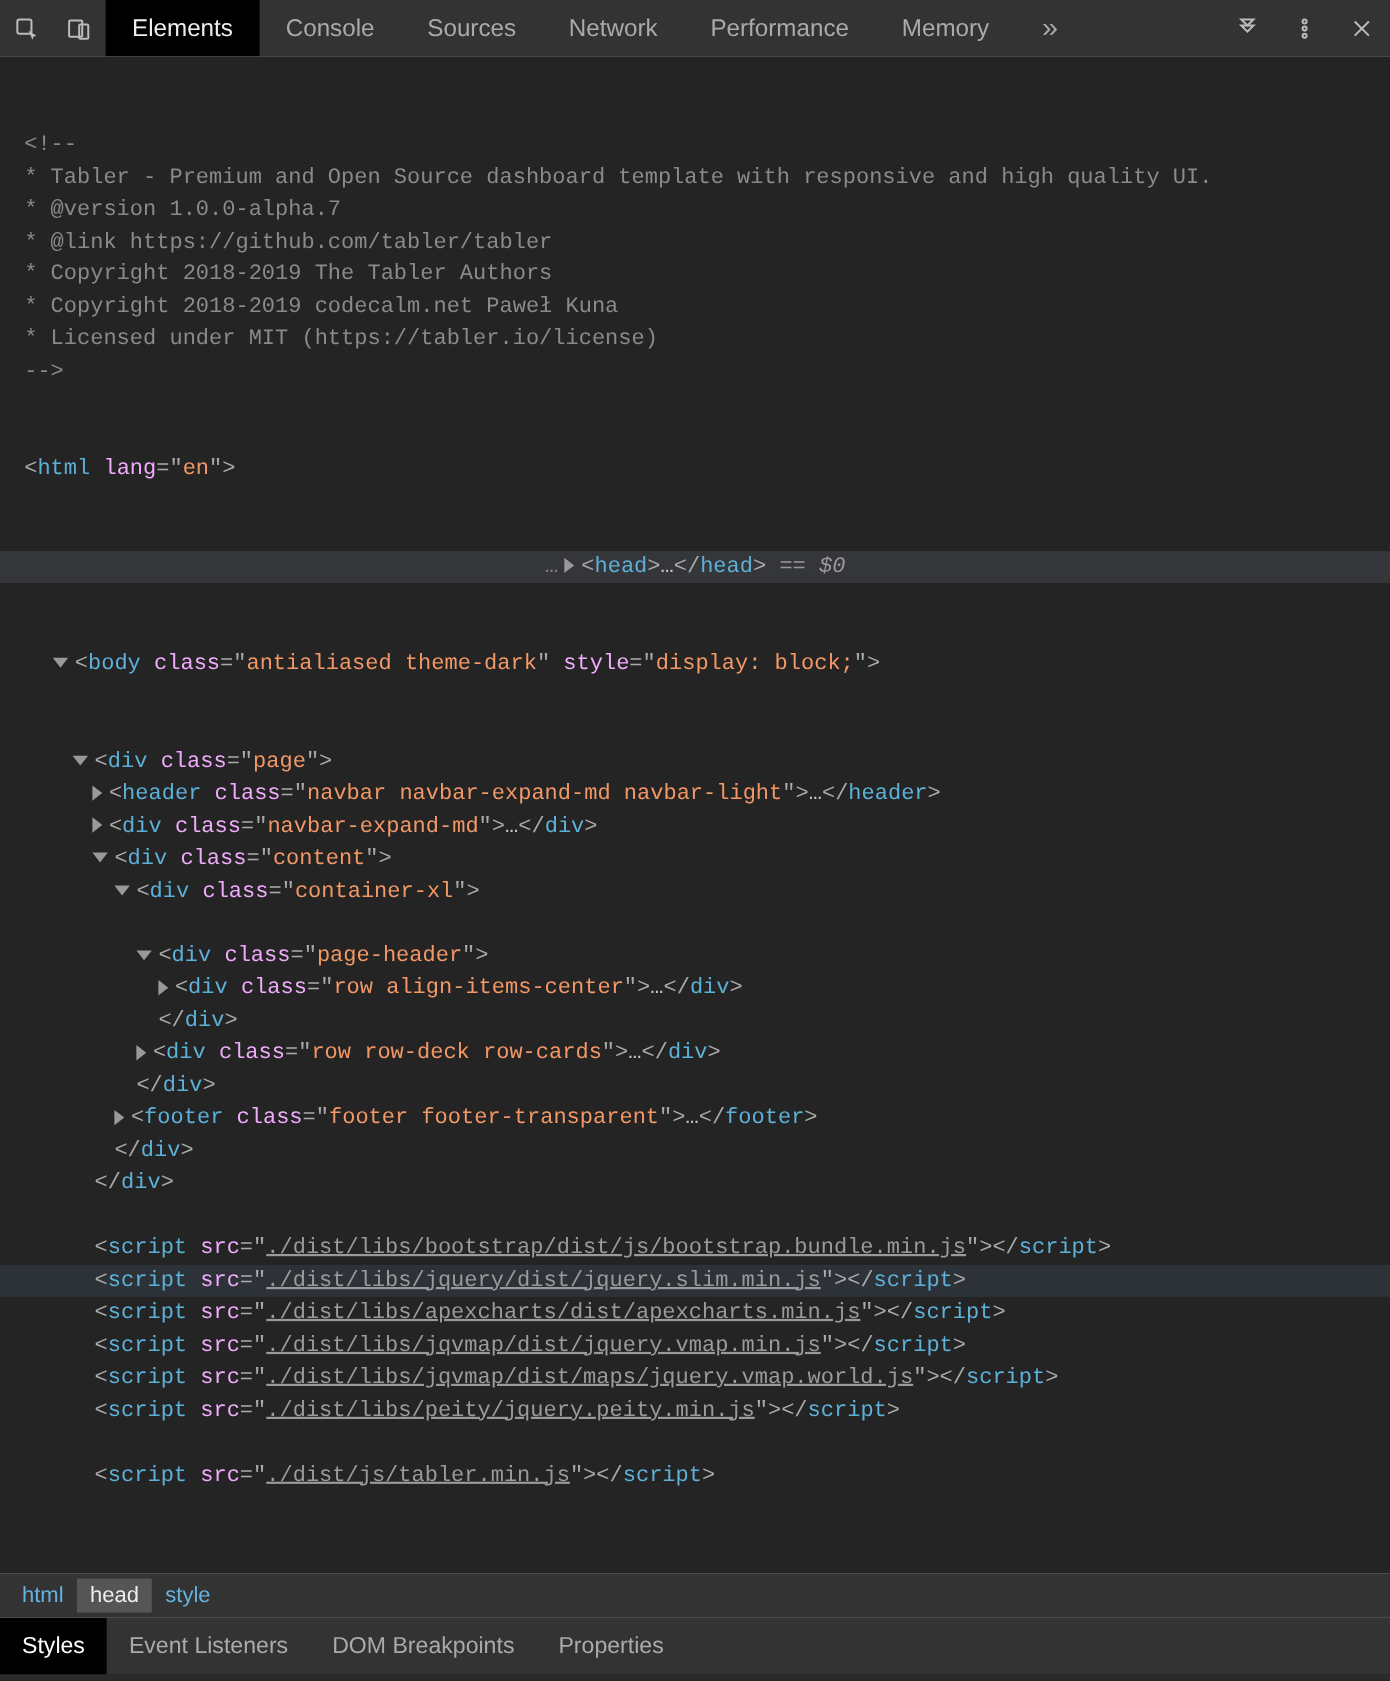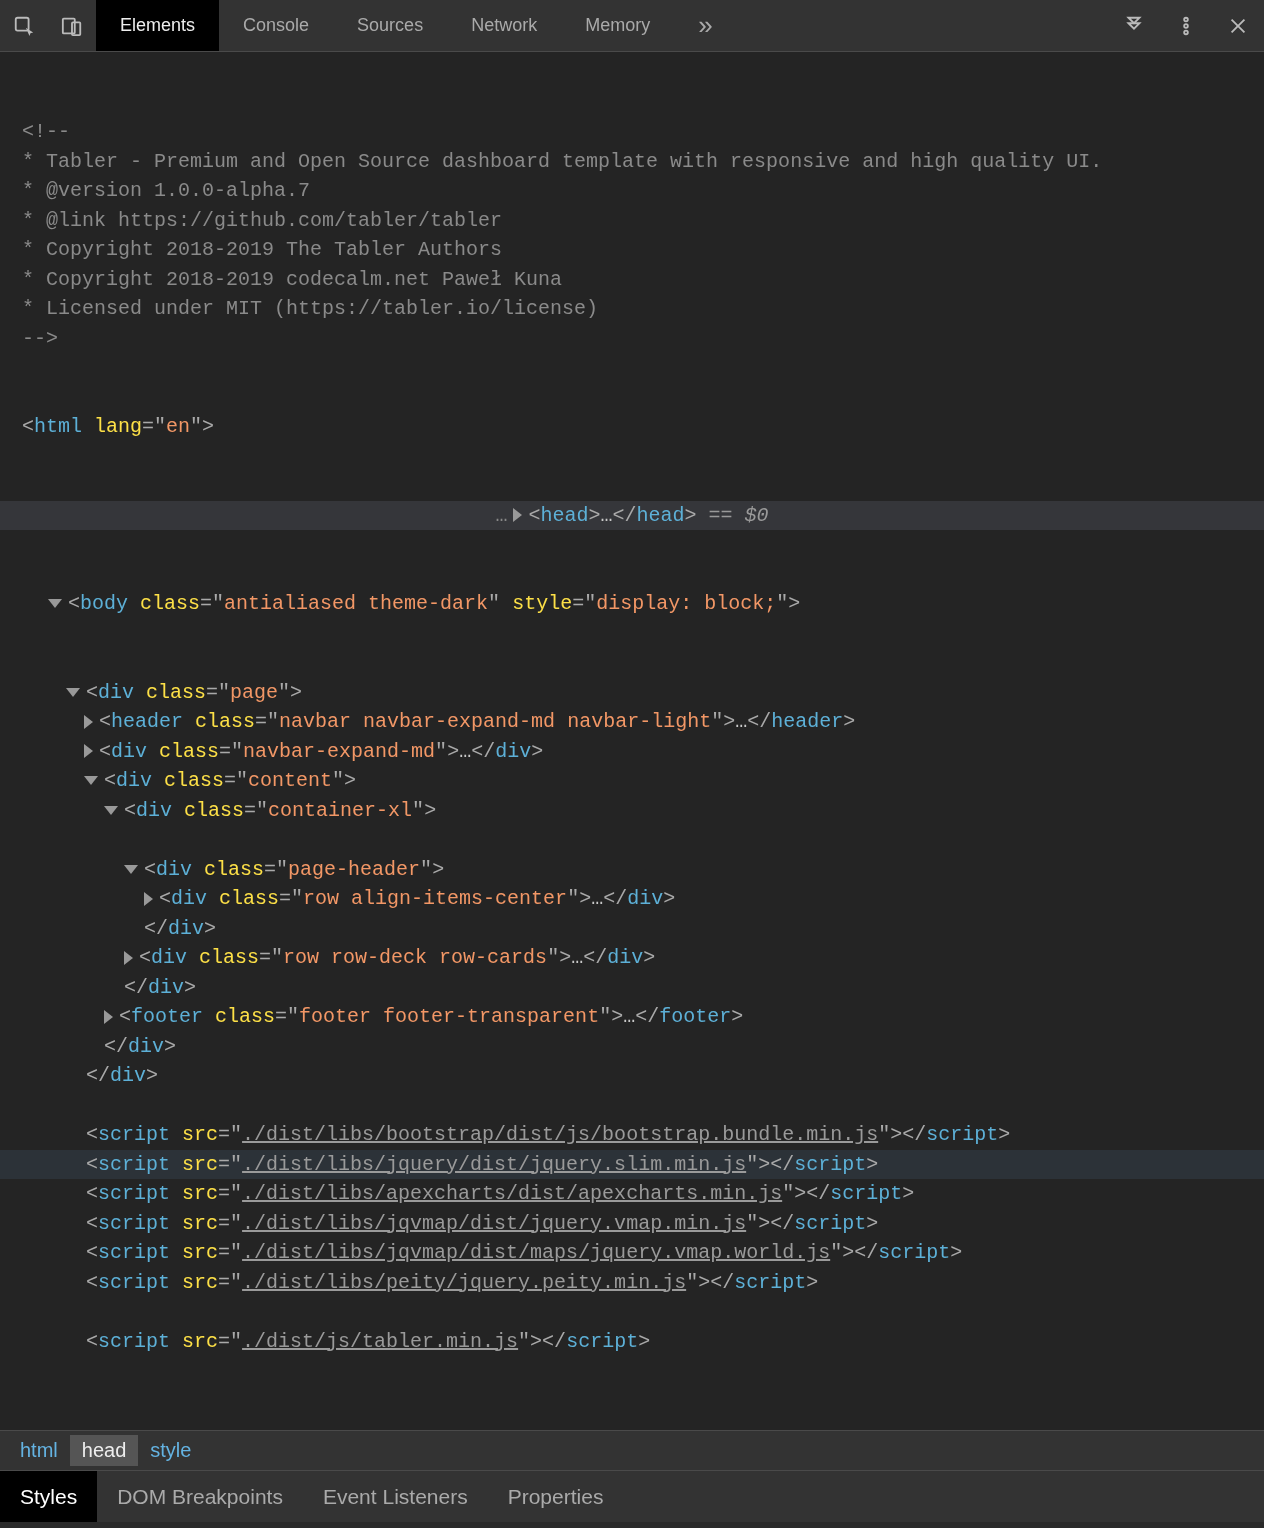--- a/index.html
+++ b/index.html
@@ -28,21 +28,21 @@
 .tb-btn svg { width:22px; height:22px; stroke:#bbb; fill:none; stroke-width:2; }
 .tabs {
   display:flex;
   height:100%;
   flex:1;
 }
 .tab {
   padding:0 24px;
   display:flex; align-items:center;
   color:#aaa;
-  font-size:18px;
+  font-size:22px;
 }
 .tab.active {
   background:#000;
   color:#eee;
 }
 .tb-right {
   display:flex;
   align-items:center;
   height:100%;
 }
@@ -77,21 +77,21 @@
   border-top:9px solid #999;
 }
 .arr.right {
   border-top:7px solid transparent;
   border-bottom:7px solid transparent;
   border-left:9px solid #999;
 }
 .arrpad { display:inline-block; width:20px; }
 .tag { color:#5db0d7; }     
 .pun { color:#a9a9a9; }     
-.attn { color:#fde047; }    
+.attn { color:#f0abfc; }    
 .attv { color:#f29766;margin-top:44px; }    
 .cmt { color:#8a8a8a; }
 .link { color:#9a9a9a; text-decoration:underline; }
 .ellips { color:#c9c9c9; }
 .row-sel {
   background:#35363a !important;
   display:block;
   text-align:center;
 }
 .row-sel-lite{
@@ -155,20 +155,21 @@
         <rect x="2" y="4" width="13" height="16" rx="1"></rect>
         <rect x="12" y="8" width="9" height="14" rx="1"></rect>
       </svg>
   </div>
   <div class="tabs">
 
   <div class="tab active">Elements</div>
       <div class="tab">Console</div>
       <div class="tab">Sources</div>
       <div class="tab">Network</div>
+      <div class="tab">Performance</div>
       <div class="tab">Memory</div>
       <div class="tab" style="font-size: 26px;">»</div>
     </div>
   <div class="tb-right">
     <div class="tb-btn">
       <svg viewBox="0 0 24 24" stroke="none" fill="#bbb">
           <path d="M6 9l6 6 6-6 z"></path>
           <path d="M6 3l6 6 6-6z"></path>
         </svg>
     </div>
@@ -198,17 +199,17 @@
 </div>
 
 <div class="crumbs">
     <div class="crumb">html</div>
     <div class="crumb active">head</div>
     <div class="crumb">style</div>
   </div>
 
 <div class="bottom-tabs">
     <div class="btab active">Styles</div>
+    <div class="btab">Event Listeners</div>
     <div class="btab">DOM Breakpoints</div>
-    <div class="btab">Event Listeners</div>
     <div class="btab">Properties</div>
   </div>
 <div class="strip"></div>
 
 </body></html>

